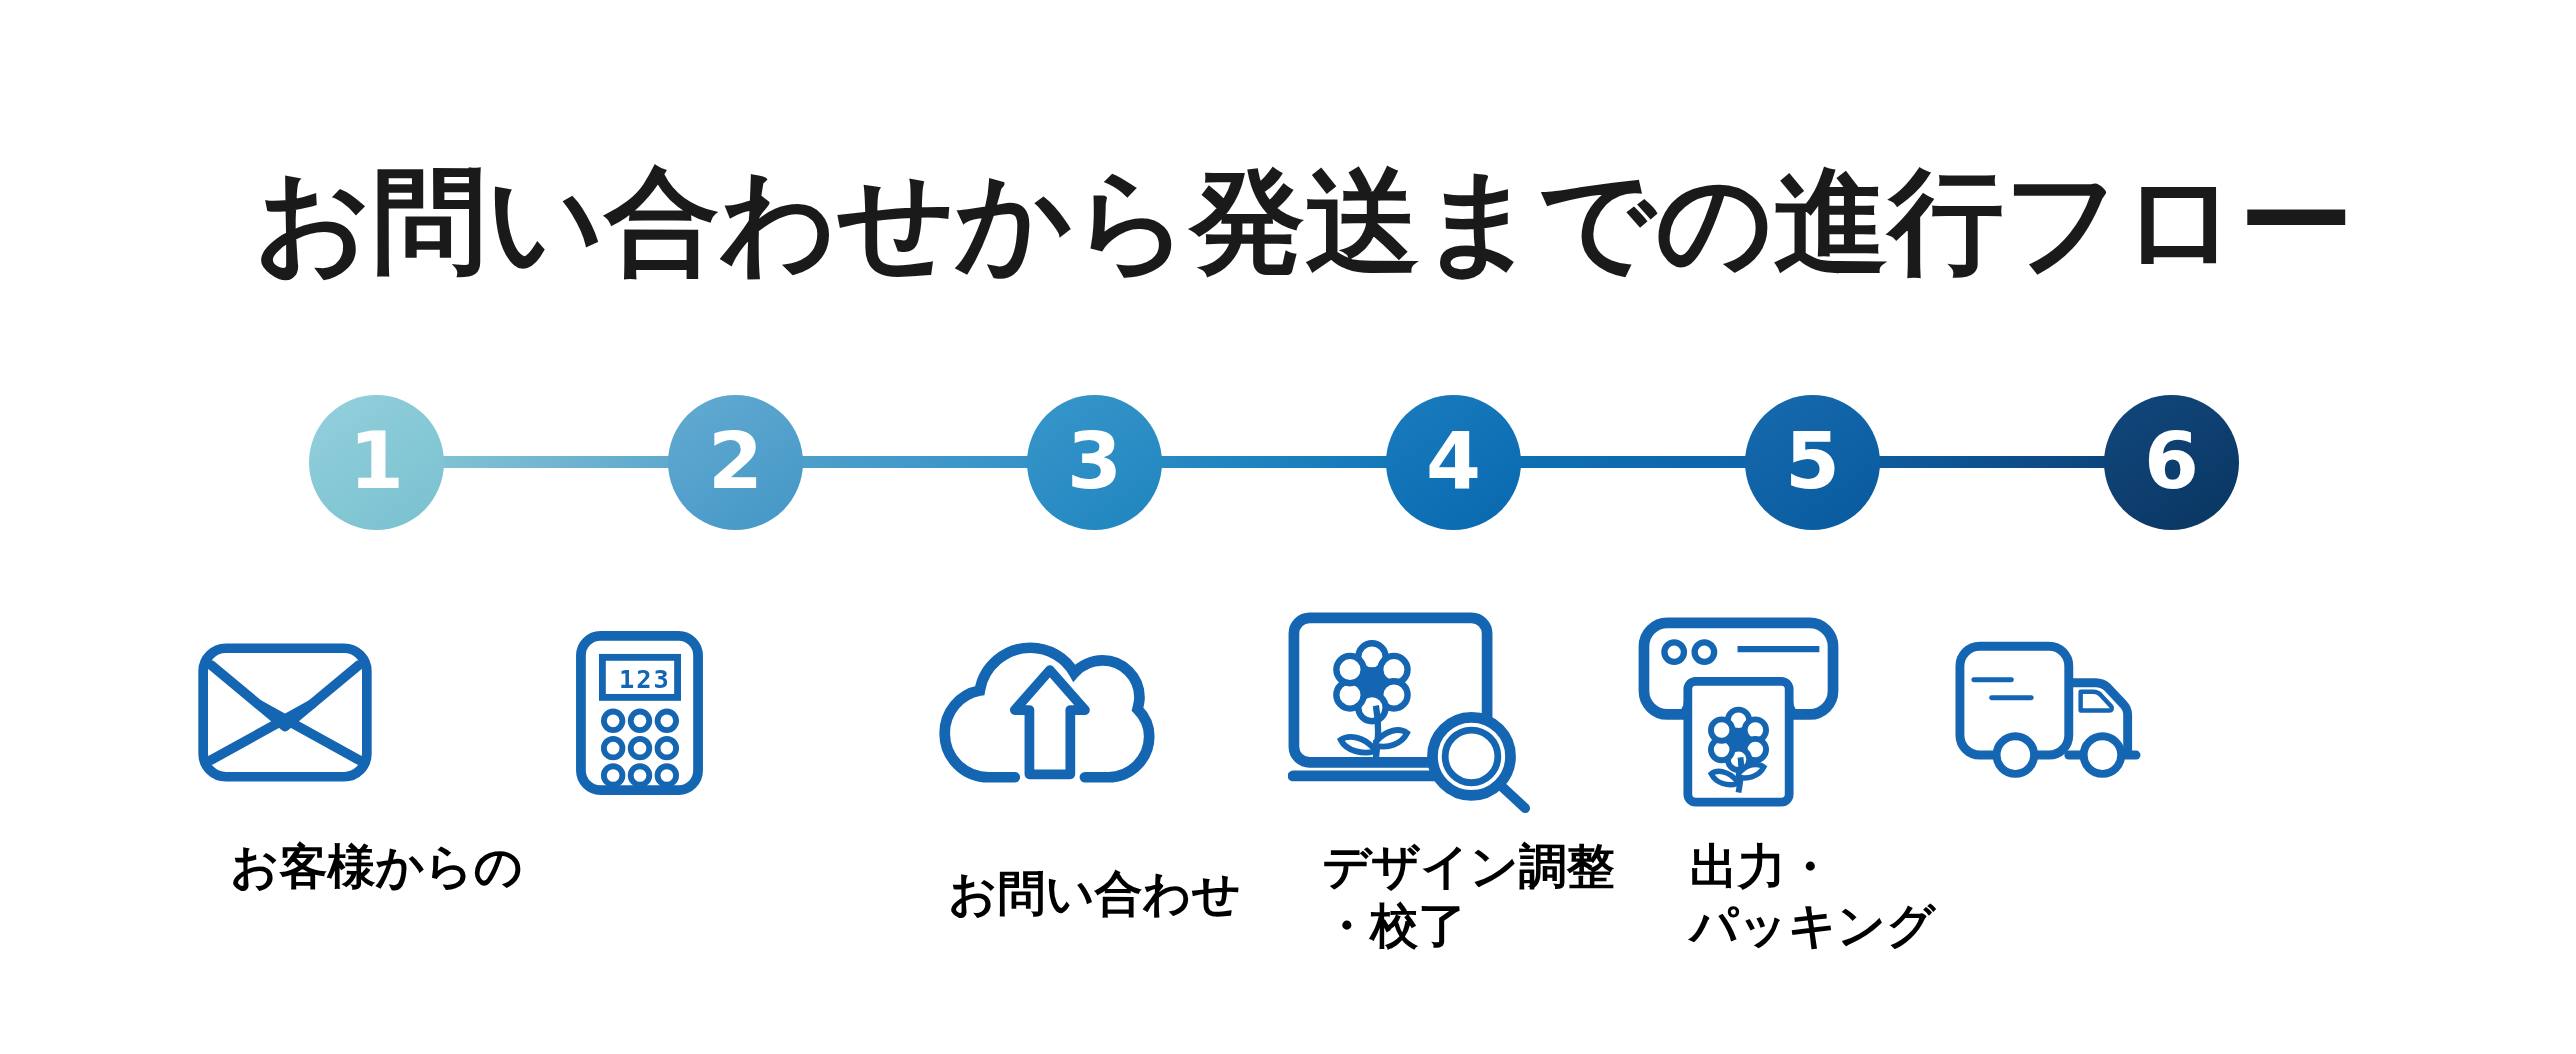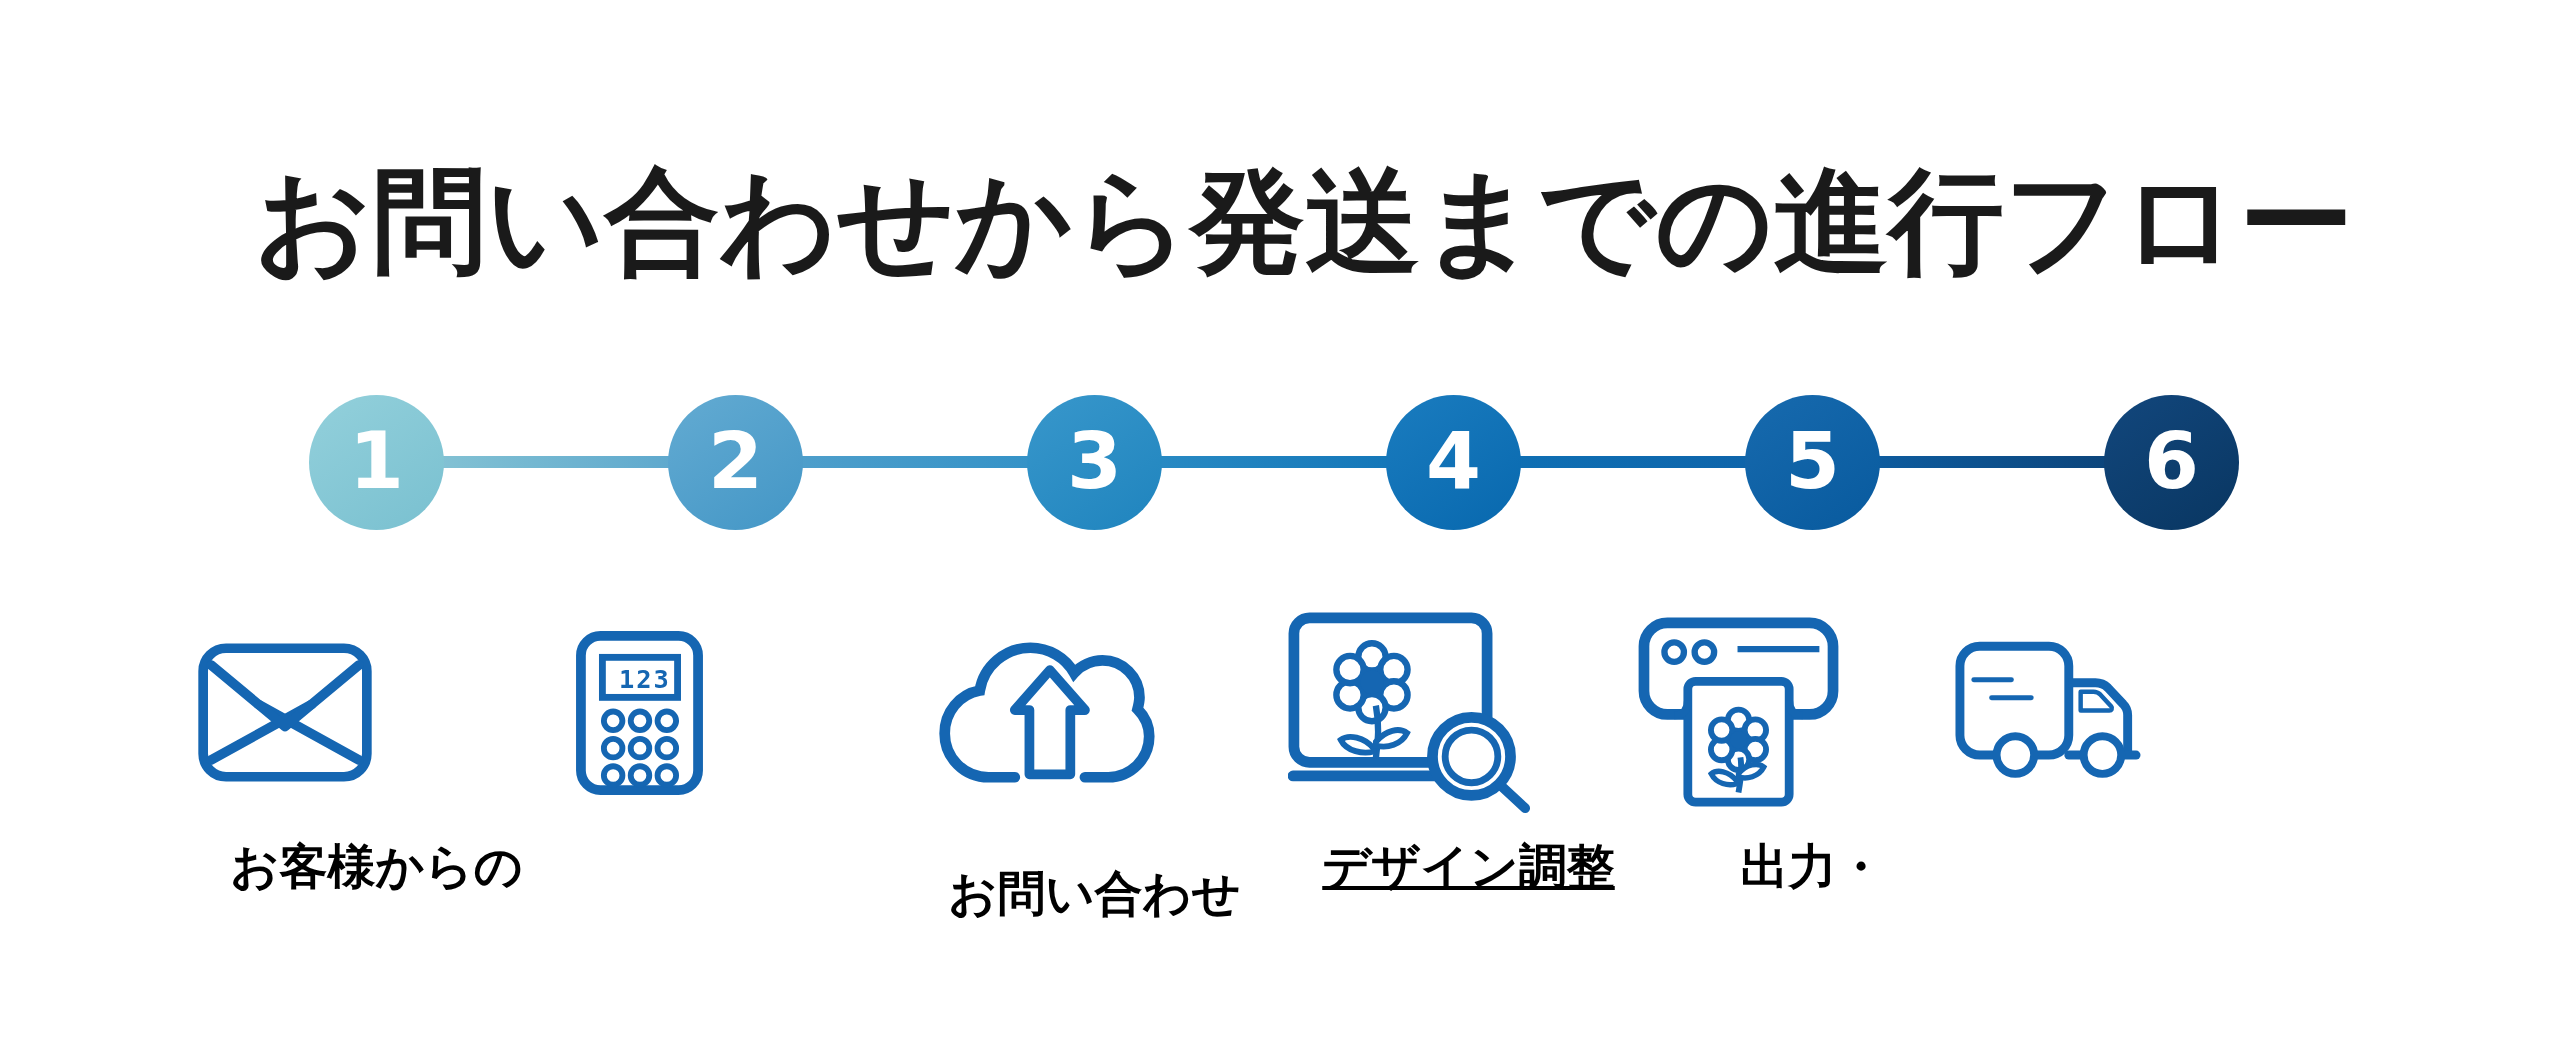--- a/index.html
+++ b/index.html
@@ -77,21 +77,21 @@
   }
   .l1,.l2{display:block;}
   .label.single{padding-top:27px;}
   
   .col-2 .icon-wrap svg{transform:translateX(20px);}
   .col-3 .icon-wrap svg{transform:translateX(18px);}
   .col-4 .icon-wrap svg{transform:translateX(14px);}
   .col-5 .icon-wrap svg{transform:translateX(5px);}
   .col-6 .icon-wrap svg{transform:translateX(-38px);}
   .col-2 .label{transform:translateX(17px);}
-  .col-4 .label{transform:translateX(15px);text-decoration:underline;}
+  .col-4 .label{transform:translateX(15px);}
   .col-6 .label{transform:translateX(-50px);}
 </style>
 </head>
 <body>
 
 <div class="stage">
 
   <h1 class="title">お問い合わせから発送までの進行フロー</h1>
 
   <div class="flow">
@@ -174,21 +174,21 @@
           <circle cx="86" cy="72" r="12" fill="currentColor"></circle>
           <path d="M90 96 C94 118 92 132 90 150" fill="none" stroke="currentColor" stroke-width="6.5"></path>
           <path d="M88 140 C78 128 62 125 54 131 C60 143 77 146 88 143 Z" fill="#fff" stroke="currentColor" stroke-width="6"></path>
           <path d="M90 133 C100 121 114 118 122 124 C116 136 102 140 90 137 Z" fill="#fff" stroke="currentColor" stroke-width="6"></path>
           <circle cx="188" cy="148" r="40" fill="#fff" stroke="currentColor" stroke-width="11"></circle>
           <circle cx="188" cy="148" r="27" fill="none" stroke="currentColor" stroke-width="7"></circle>
           <line x1="217" y1="177" x2="243" y2="201" stroke="currentColor" stroke-width="10" stroke-linecap="round"></line>
         </svg>
       </div>
       <div class="label-wrap">
-        <span class="label"><span class="l1">デザイン調整</span></span>
+        <span class="label"><span class="l1">デザイン調整</span><span class="l2">・校了</span></span>
       </div>
     </div>
 
     <div class="col col-5">
       <div class="circle" style="background: linear-gradient(145deg, rgb(23, 106, 174), rgb(8, 90, 158));">
         <span class="num">5</span>
       </div>
       <div class="icon-wrap">
         <svg width="201" height="191" viewBox="0 0 206 196">
           <rect x="6" y="6" width="194" height="94" rx="24" fill="#fff" stroke="currentColor" stroke-width="11"></rect>
@@ -206,21 +206,21 @@
               <circle cx="85.7" cy="136" r="11"></circle>
               <circle cx="85.7" cy="116" r="11"></circle>
           </g>
           <circle cx="103" cy="126" r="9" fill="currentColor"></circle>
           <path d="M105 144 C107 158 105 168 103 180" fill="none" stroke="currentColor" stroke-width="6"></path>
           <path d="M101 168 C93 158 81 156 75 161 C80 171 93 174 101 171 Z" fill="#fff" stroke="currentColor" stroke-width="5.5"></path>
           <path d="M103 161 C111 151 123 149 129 154 C124 164 111 167 103 164 Z" fill="#fff" stroke="currentColor" stroke-width="5.5"></path>
         </svg>
       </div>
       <div class="label-wrap">
-        <span class="label"><span class="l1">出力・</span></span>
+        <span class="label"><span class="l1">出力・</span><span class="l2">パッキング</span></span>
       </div>
     </div>
 
     <div class="col col-6">
       <div class="circle" style="background: linear-gradient(145deg, rgb(18, 71, 125), rgb(9, 54, 97));">
         <span class="num">6</span>
       </div>
       <div class="icon-wrap">
         <svg width="188" height="149" viewBox="0 0 190 150">
           <rect x="6" y="8" width="110" height="110" rx="20" fill="none" stroke="currentColor" stroke-width="9"></rect>

